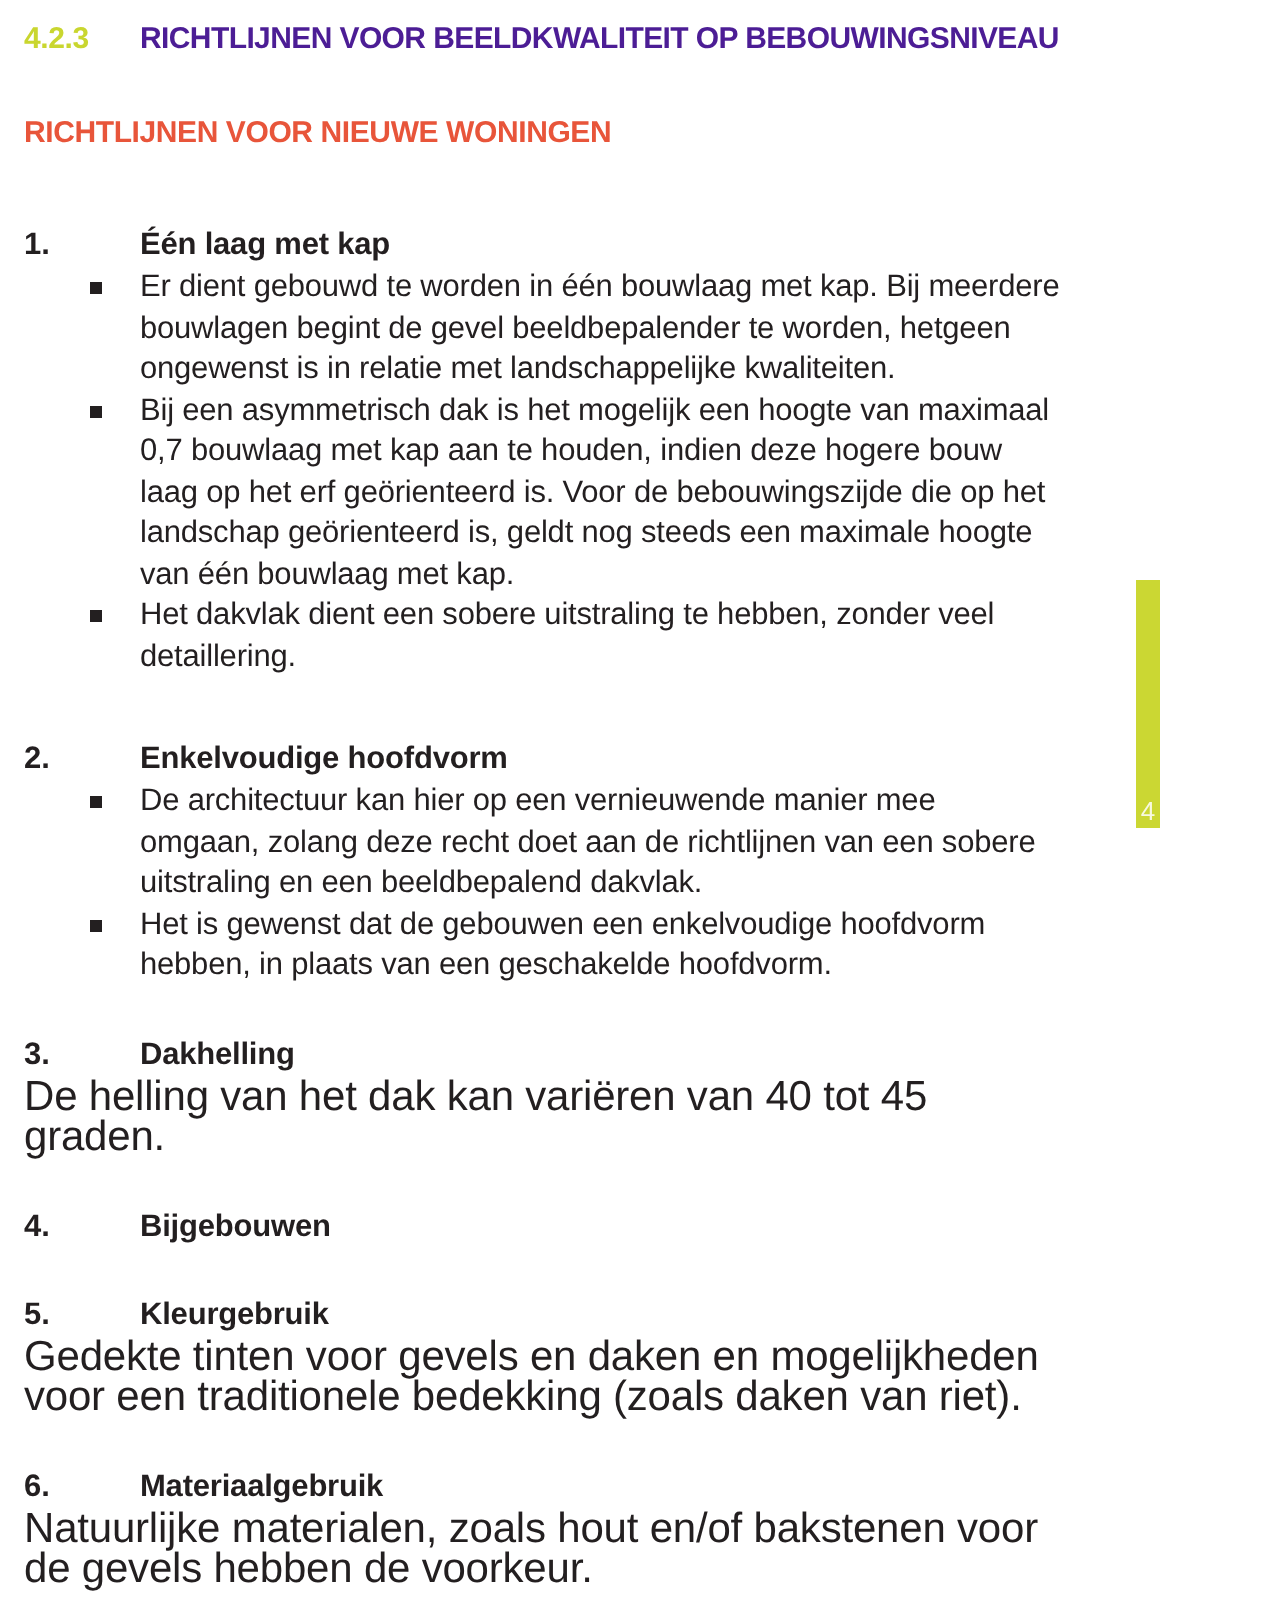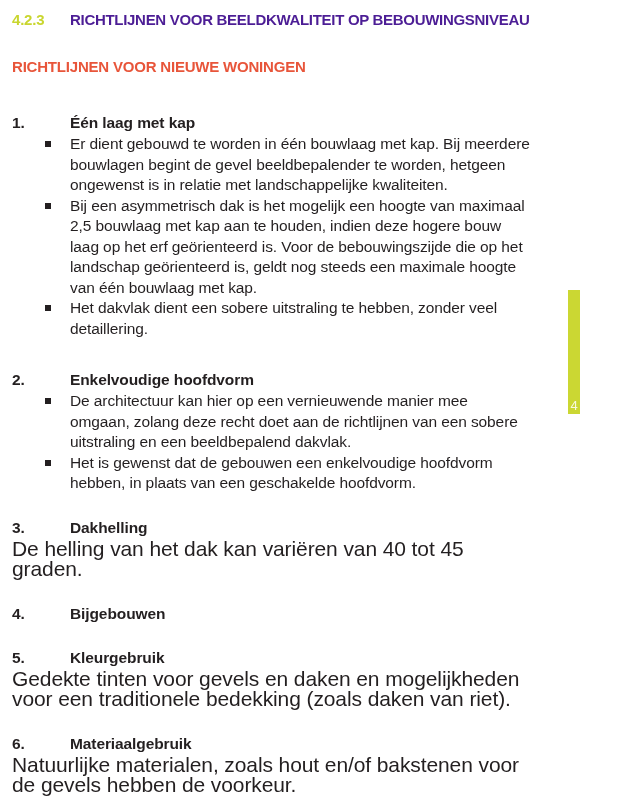--- a/index.html
+++ b/index.html
@@ -147,21 +147,21 @@
         <span class="sec-num">1.</span>
         <span class="sec-title">Één laag met kap</span>
       </div>
       <ul class="bullets">
         <li class="bullet">
           <span class="sq"></span>
           <span>Er dient gebouwd te worden in één bouwlaag met kap. Bij meerdere bouwlagen begint de gevel beeldbepalender te worden, hetgeen ongewenst is in relatie met landschappelijke kwaliteiten.</span>
         </li>
         <li class="bullet">
           <span class="sq"></span>
-          <span>Bij een asymmetrisch dak is het mogelijk een hoogte van maximaal 2,5 bouwlaag met kap aan te houden, indien deze hogere bouw laag op het erf geörienteerd is. Voor de bebouwingszijde die op het landschap geörienteerd is, geldt nog steeds een maximale hoogte van één bouwlaag met kap.</span>
+          <span>Bij een asymmetrisch dak is het mogelijk een hoogte van maximaal 0,7 bouwlaag met kap aan te houden, indien deze hogere bouw laag op het erf geörienteerd is. Voor de bebouwingszijde die op het landschap geörienteerd is, geldt nog steeds een maximale hoogte van één bouwlaag met kap.</span>
         </li>
         <li class="bullet">
           <span class="sq"></span>
           <span>Het dakvlak dient een sobere uitstraling te hebben, zonder veel detaillering.</span>
         </li>
       </ul>
     </section>
 
     <section class="gsec">
       <div class="sec-head">

